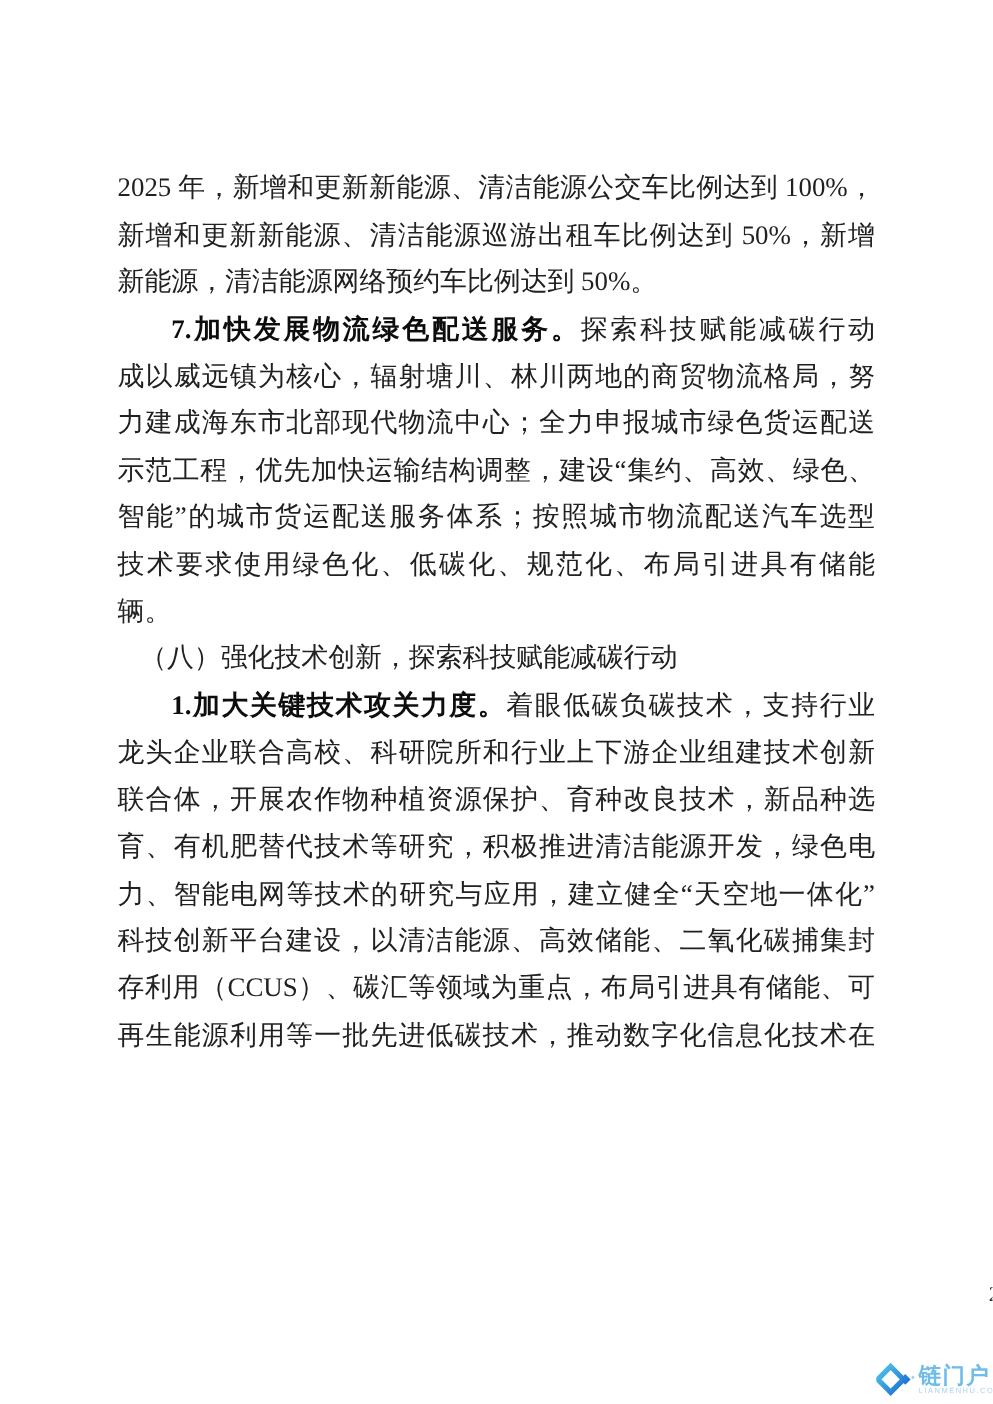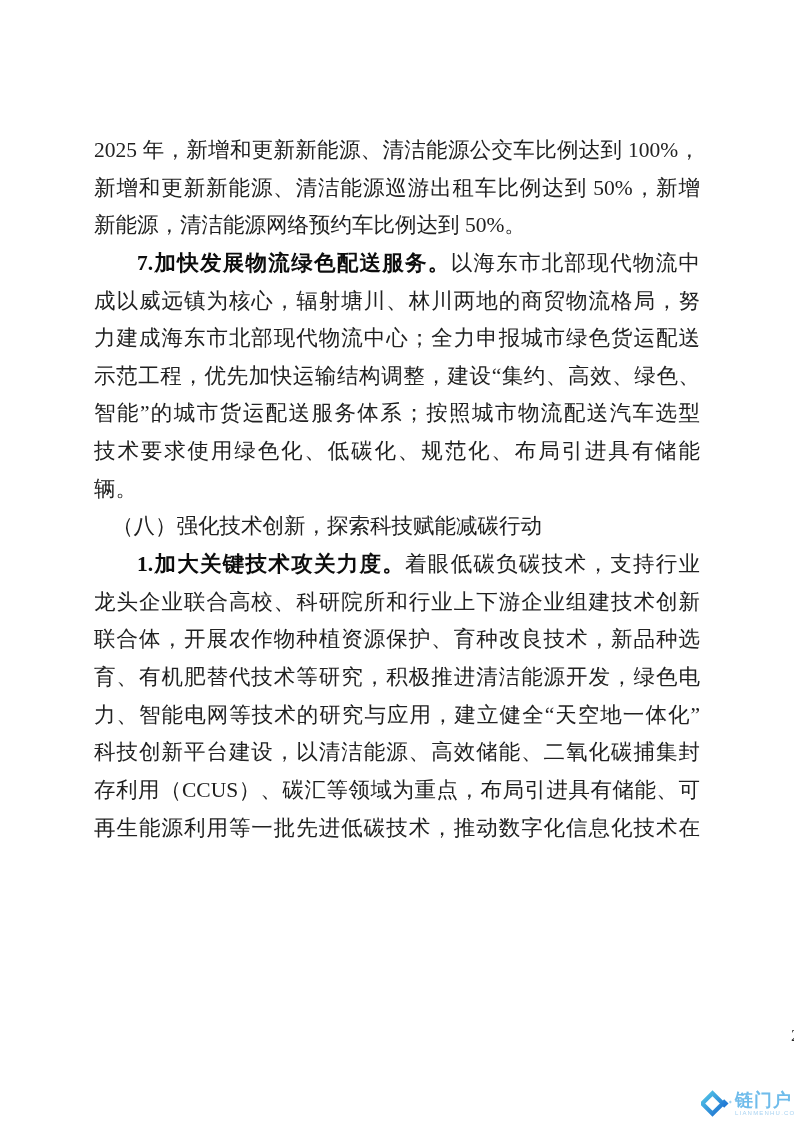--- a/index.html
+++ b/index.html
@@ -83,21 +83,21 @@
 
 <div class="page" style="background: rgb(255, 255, 255);">
 
   <div class="content" id="doc" style="color: rgb(33, 33, 33);">
       <div class="paragraph body">
         <div class="line"><span>2025 年，新增和更新新能源、清洁能源公交车比例达到 100%，</span></div>
         <div class="line"><span>新增和更新新能源、清洁能源巡游出租车比例达到 50%，新增</span></div>
         <div class="line line-end"><span>新能源，清洁能源网络预约车比例达到 50%。</span></div>
       </div>
       <div class="paragraph body">
-        <div class="line first-indent"><span class="bold-run">7.加快发展物流绿色配送服务。</span><span>以海东市北部现代物流中</span></div>
+        <div class="line first-indent"><span class="bold-run">7.加快发展物流绿色配送服务。</span><span>探索科技赋能减碳行动</span></div>
         <div class="line"><span>成以威远镇为核心，辐射塘川、林川两地的商贸物流格局，努</span></div>
         <div class="line"><span>力建成海东市北部现代物流中心；全力申报城市绿色货运配送</span></div>
         <div class="line"><span>示范工程，优先加快运输结构调整，建设“集约、高效、绿色、</span></div>
         <div class="line"><span>智能”的城市货运配送服务体系；按照城市物流配送汽车选型</span></div>
         <div class="line"><span>技术要求使用绿色化、低碳化、规范化、布局引进具有储能</span></div>
         <div class="line line-end"><span>辆。</span></div>
       </div>
       <div class="paragraph heading">
         <div class="line line-end"><span>（八）强化技术创新，探索科技赋能减碳行动</span></div>
       </div>

